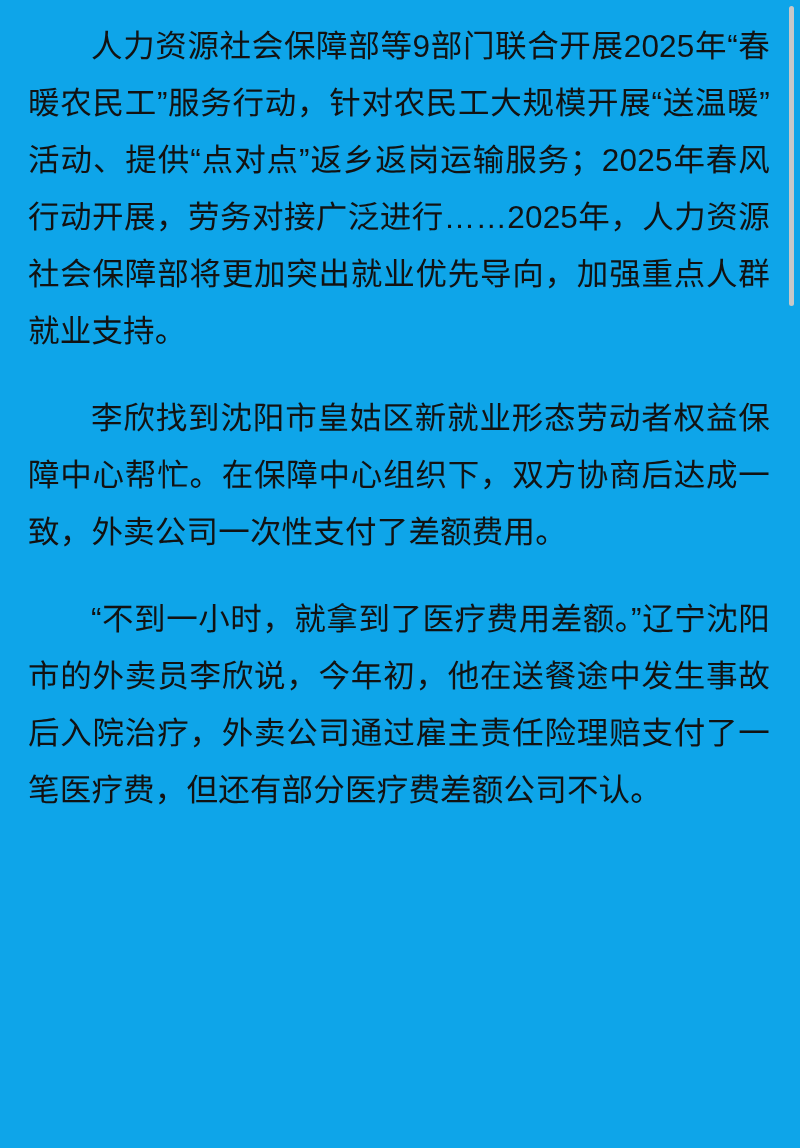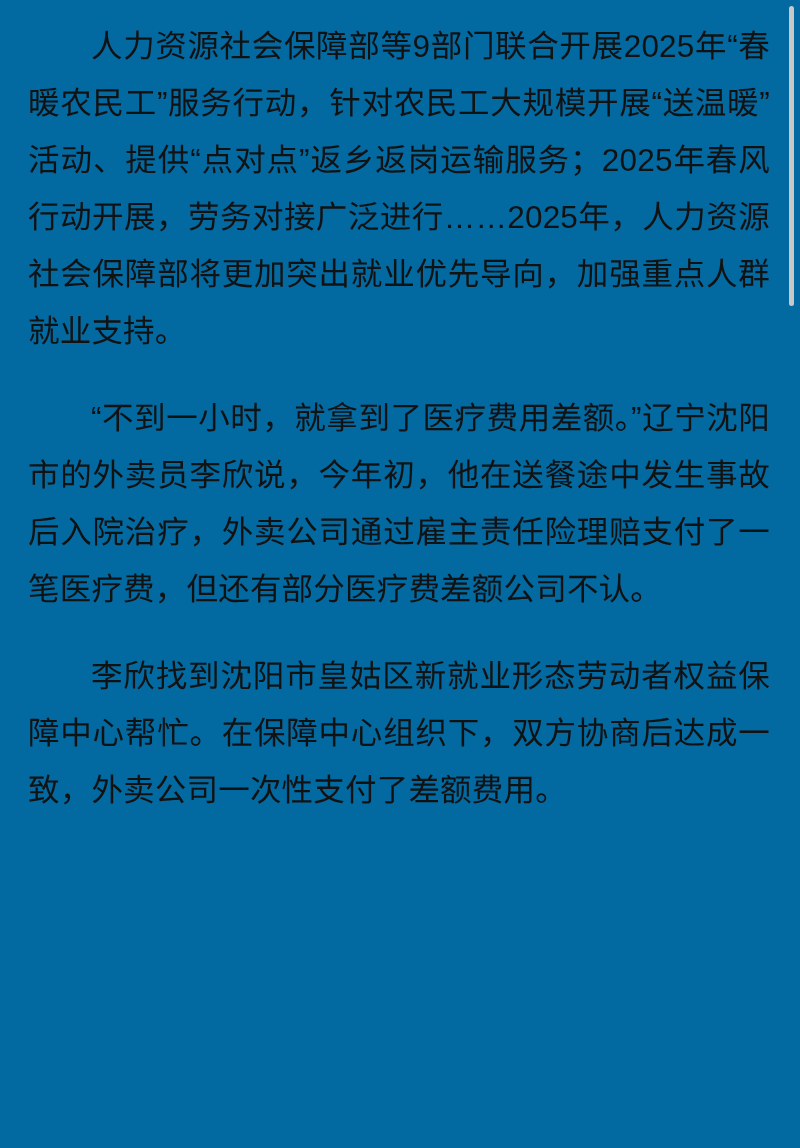--- a/index.html
+++ b/index.html
@@ -11,21 +11,21 @@
     height: 1148px;
     background: #ffffff;
     font-family: "Liberation Sans", "DejaVu Sans", sans-serif;
     color: #000000;
     overflow: hidden;
   }
   .page {
     position: relative;
     width: 800px;
     height: 1148px;
-    background: #0369a1;
+    background: #0ea5e9;
     box-sizing: border-box;
     padding: 18px 30px 0 28px;
   }
   .scroll-track {
     position: absolute;
     top: 0;
     right: 3px;
     width: 5px;
     height: 1148px;
     background: transparent;
@@ -57,21 +57,21 @@
     margin-bottom: 0;
   }
 </style>
 </head>
 <body>
 
 <div class="page">
 
   <div class="article">
     <p class="para">人力资源社会保障部等9部门联合开展2025年“春暖农民工”服务行动，针对农民工大规模开展“送温暖”活动、提供“点对点”返乡返岗运输服务；2025年春风行动开展，劳务对接广泛进行……2025年，人力资源社会保障部将更加突出就业优先导向，加强重点人群就业支持。</p>
+    <p class="para">李欣找到沈阳市皇姑区新就业形态劳动者权益保障中心帮忙。在保障中心组织下，双方协商后达成一致，外卖公司一次性支付了差额费用。</p>
     <p class="para">“不到一小时，就拿到了医疗费用差额。”辽宁沈阳市的外卖员李欣说，今年初，他在送餐途中发生事故后入院治疗，外卖公司通过雇主责任险理赔支付了一笔医疗费，但还有部分医疗费差额公司不认。</p>
-    <p class="para">李欣找到沈阳市皇姑区新就业形态劳动者权益保障中心帮忙。在保障中心组织下，双方协商后达成一致，外卖公司一次性支付了差额费用。</p>
   </div>
 
   <div class="scroll-track">
     <div class="scroll-thumb"></div>
   </div>
 
 </div>
 
 </body></html>

